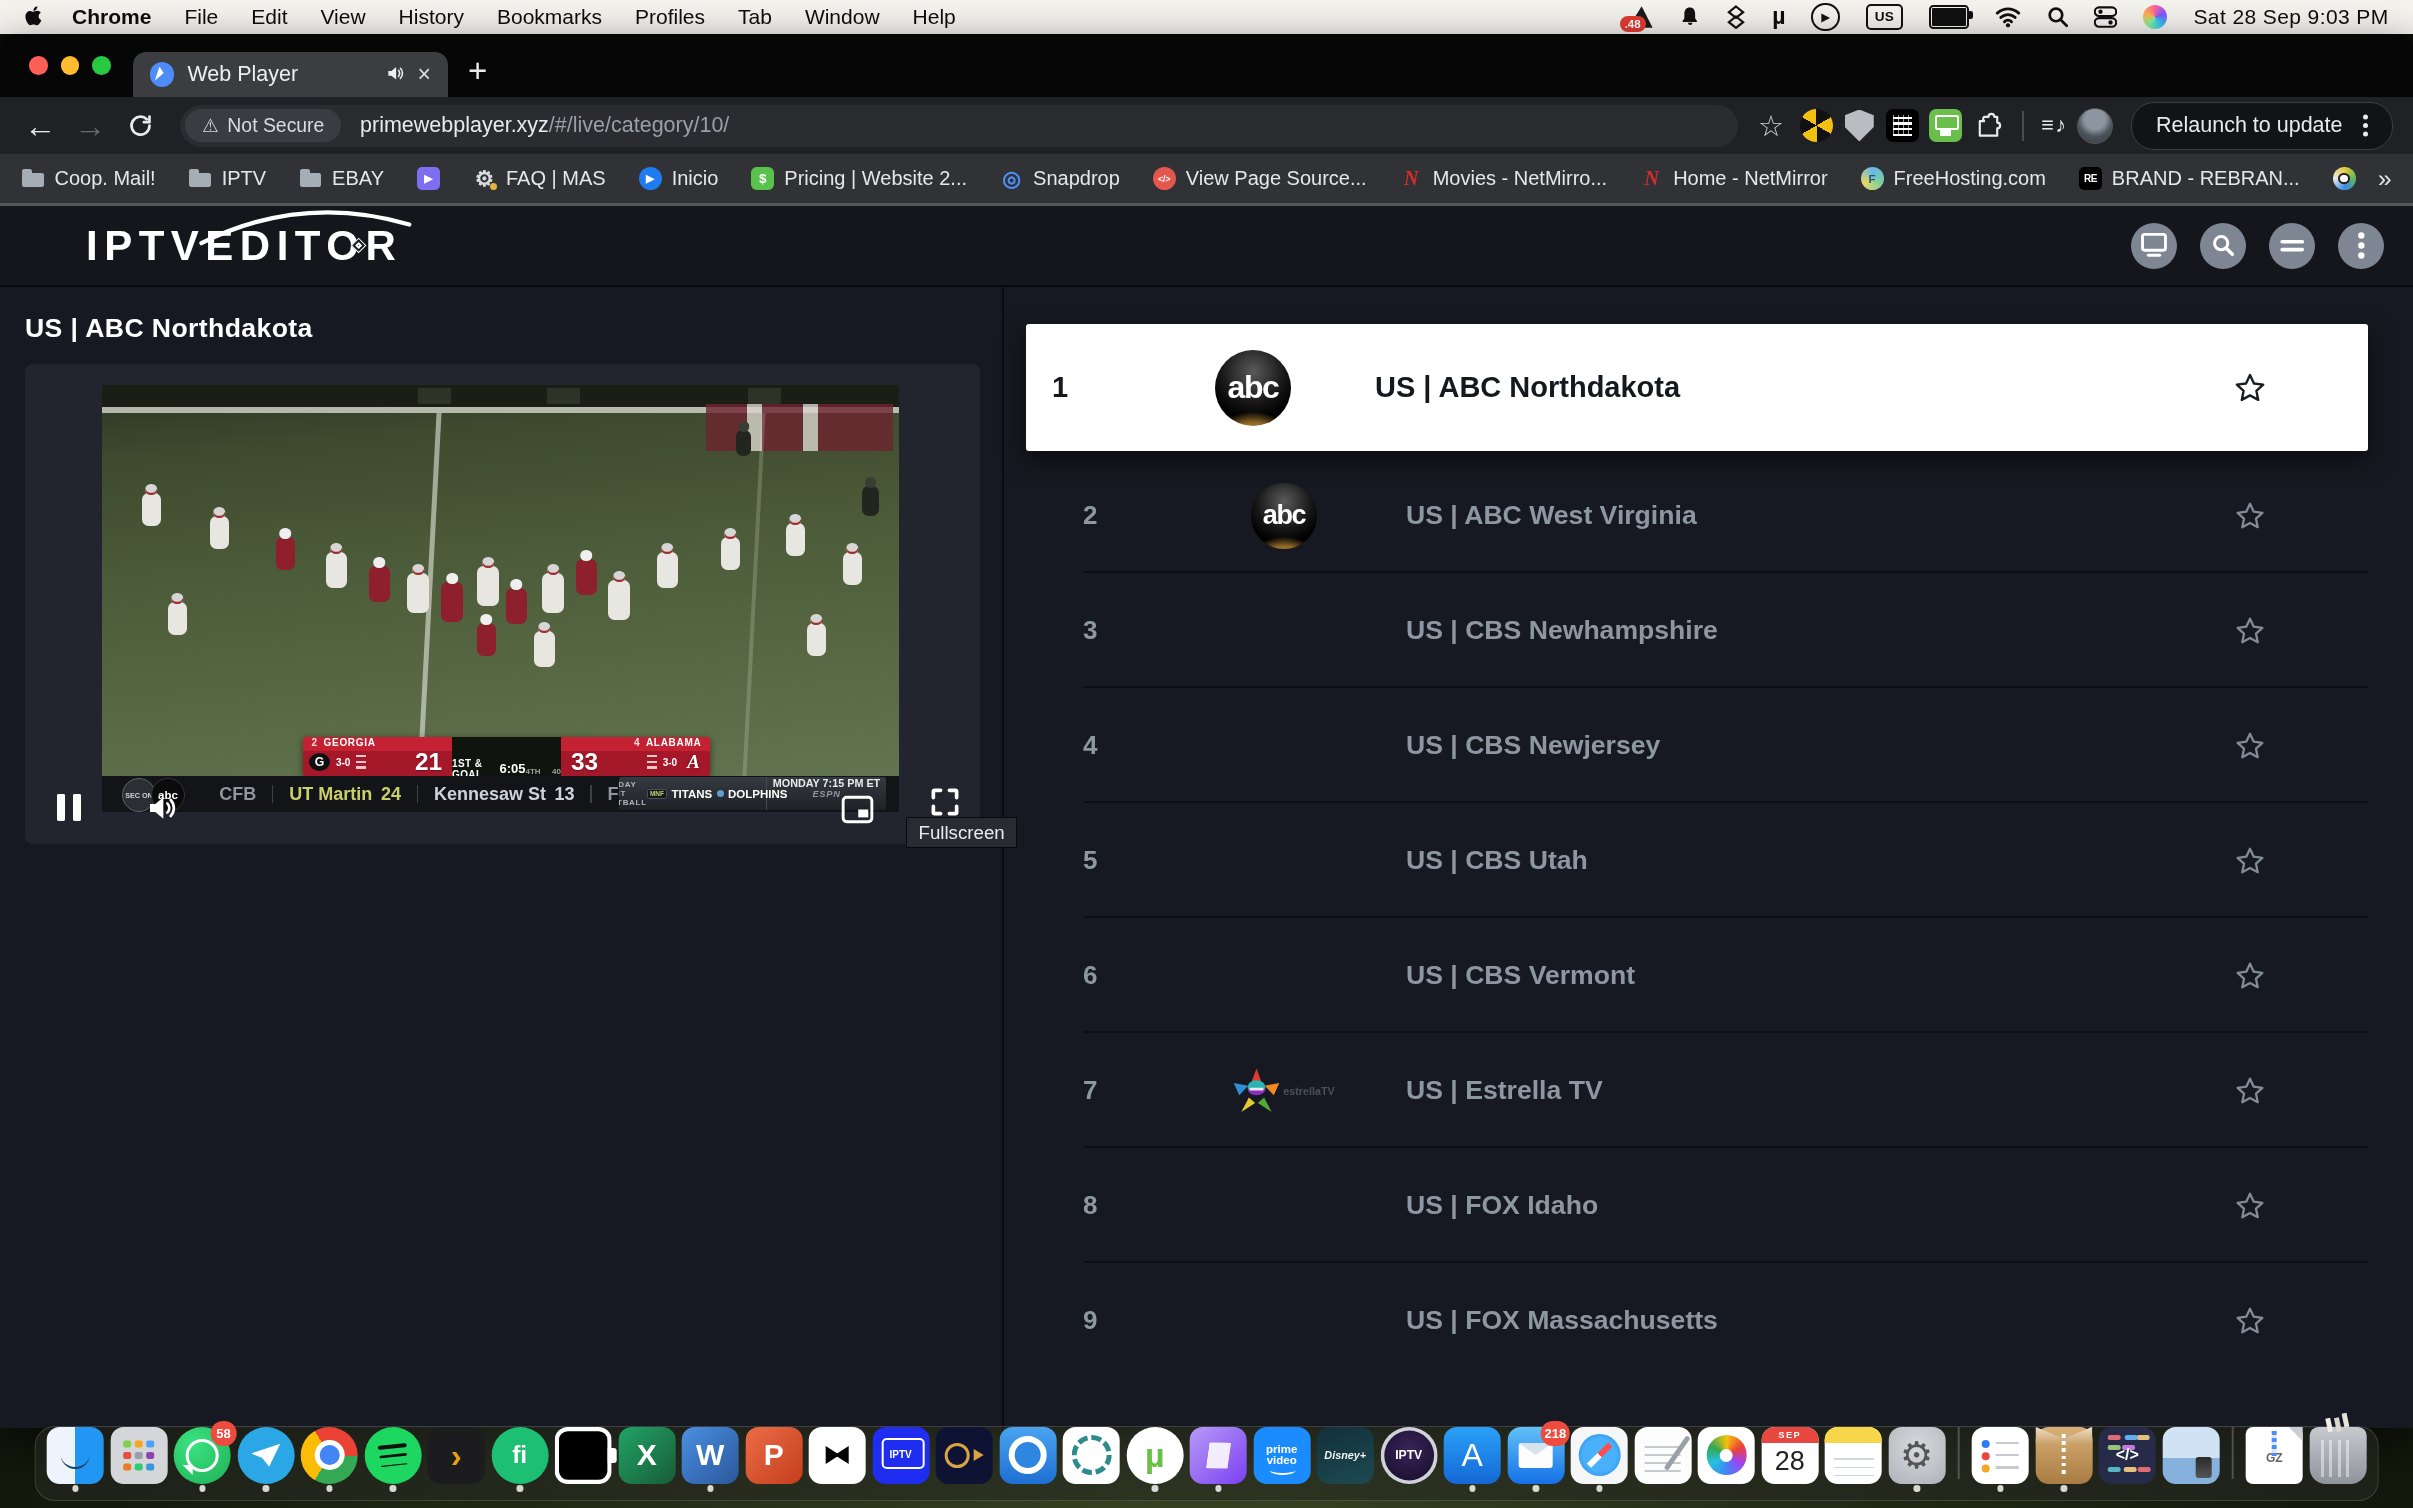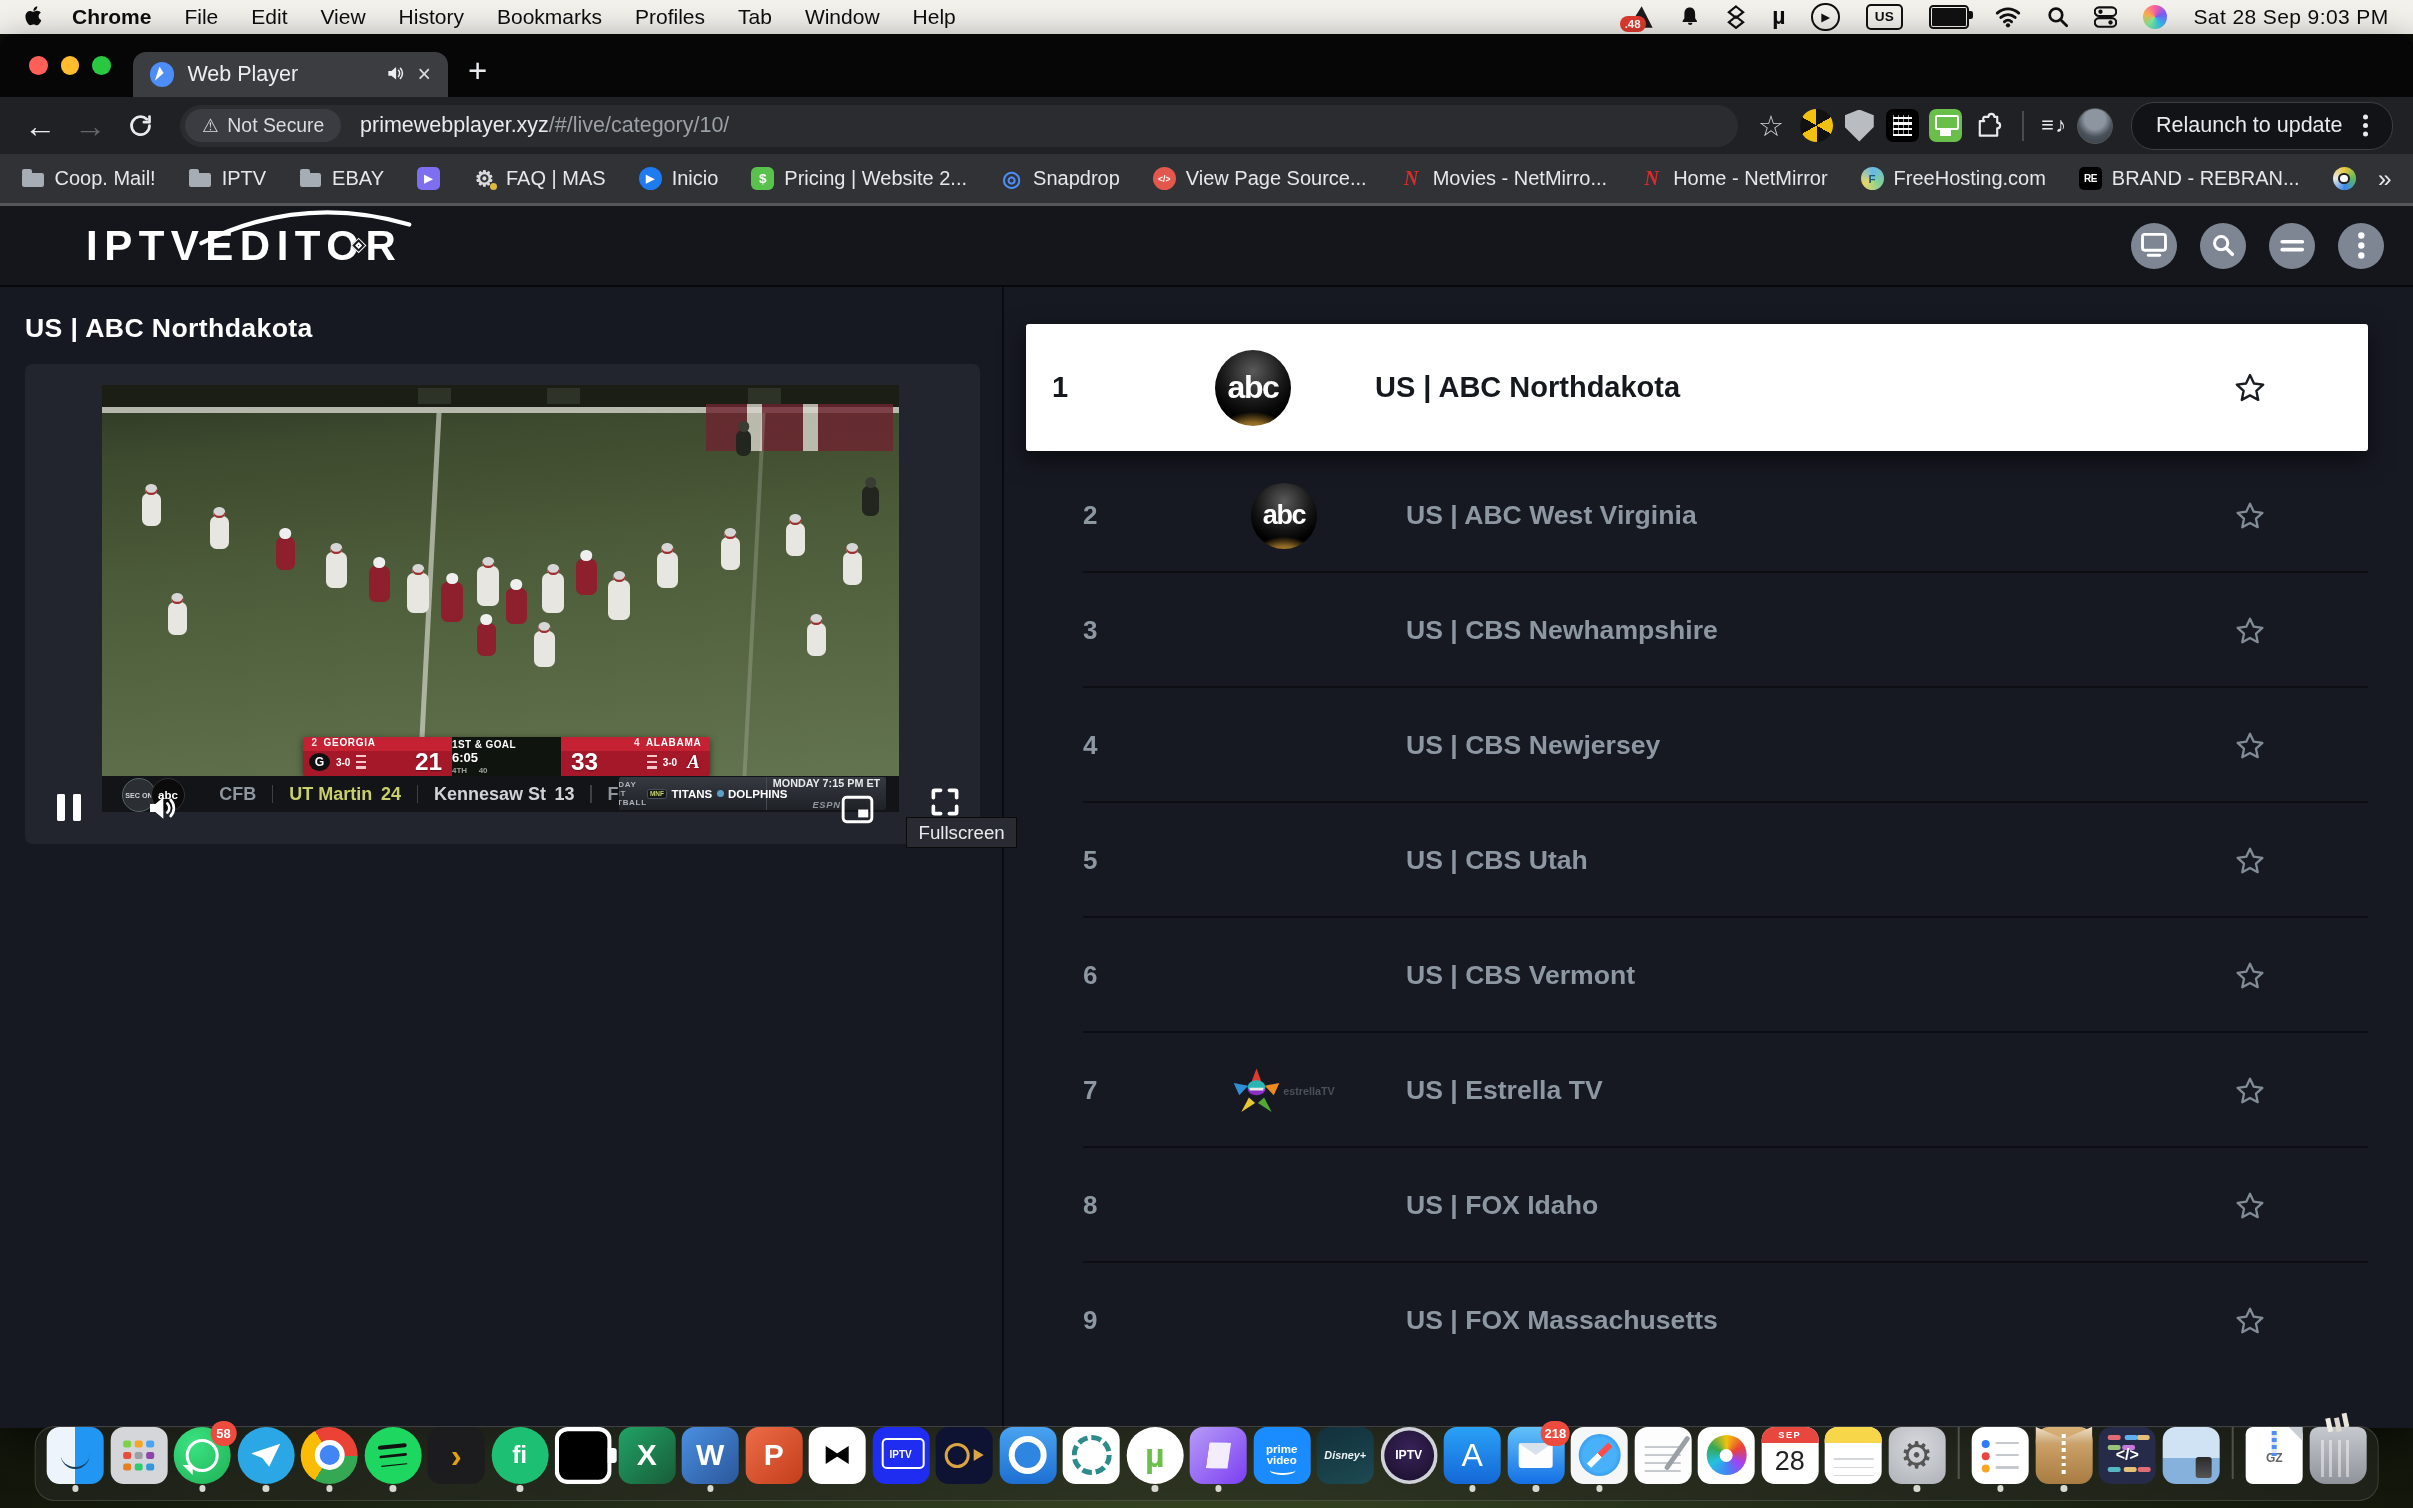--- a/index.html
+++ b/index.html
@@ -113,41 +113,41 @@
   .sb-top{height:14.4px;display:flex;align-items:center;gap:5.7px;padding:0 8.6px;font-size:10px;letter-spacing:0.7px;}
   .sb-home .sb-top{justify-content:flex-end;}
   .sb-bot{flex:1;display:flex;align-items:center;gap:5.7px;padding:0 5.7px;}
   .sb-seed{opacity:.85;}
   .sb-logo{width:21.5px;height:18.7px;border-radius:50%;background:#101010;color:#fff;display:flex;align-items:center;justify-content:center;font-size:12.2px;flex:none;}
   .sb-logo.bama{background:transparent;font-family:"Liberation Serif",serif;font-style:italic;font-size:18.7px;text-shadow:0 0 2.2px #5c0d16;}
   .sb-rec{font-size:10px;}
   .sb-to{width:10px;height:14.4px;background:repeating-linear-gradient(180deg,#ffd9dc 0 2.2px,transparent 2.2px 5.7px);opacity:.9;}
   .sb-score{font-size:24.4px;margin-left:auto;margin-right:4.3px;text-shadow:0 1.4px 1.4px rgba(0,0,0,.4);}
   .sb-home .sb-score{margin-left:4.3px;margin-right:auto;order:-1;}
-  .sb-mid{width:109px;flex:none;background:#10140e;color:#fff;display:flex;flex-direction:column;align-items:flex-start;}
+  .sb-mid{width:109px;flex:none;background:#10140e;color:#fff;display:flex;flex-direction:row;align-items:flex-end;}
   .sb-down{height:14.4px;display:flex;align-items:center;font-size:10px;letter-spacing:0.4px;}
   .sb-clock{font-size:13px;line-height:14.4px;}
   .sb-sub{font-size:8px;color:#9aa29a;display:flex;gap:11.5px;}
   
   #tickerbar{position:absolute;left:0;right:0;bottom:0;height:36px;background:#121418;display:flex;align-items:center;color:#cfd3d8;font-size:18px;font-weight:bold;}
   .tk-badges{position:relative;width:93px;height:36px;flex:none;margin-left:20px;}
   .tk-c1,.tk-c2{position:absolute;top:2.2px;width:32px;height:32px;border-radius:50%;display:flex;align-items:center;justify-content:center;text-align:center;}
   .tk-c1{left:0;background:#2b2f34;border:1.4px solid #566;color:#cfd3d8;font-size:7.2px;line-height:1;}
   .tk-c2{left:29px;background:#0b0b0b;border:1.4px solid #333;color:#fff;font-size:11.5px;text-transform:lowercase;}
   .tk-lg{color:#8f969e;}
   .tk-sep{width:1.4px;height:18.7px;background:#3d4147;margin:0 11.5px;flex:none;}
   .tk-win{color:#c9cf6a;}
   .tk-item{margin:0 4.3px;white-space:nowrap;}
   #tk-promo{position:absolute;right:13px;top:1.4px;height:33px;width:267px;display:flex;background:linear-gradient(180deg,#363a41,#1e2126);border-radius:2.2px;overflow:hidden;}
   .pr-left{width:147px;display:flex;flex-direction:row;justify-content:center;align-items:center;border-right:1.4px solid #454a51;}
   .pr-head{font-size:8px;color:#aeb4ba;letter-spacing:0.7px;font-weight:bold;}
   .pr-match{display:flex;align-items:center;gap:4.3px;color:#fff;font-size:11.5px;font-weight:bold;}
   .pr-shield{font-size:6.5px;background:#14171e;border:0.7px solid #4a5058;border-radius:2.2px;padding:0.7px 2.2px;color:#c9cf6a;}
   .pr-dot{width:7.2px;height:7.2px;border-radius:50%;background:#5aa0c8;}
-  .pr-right{flex:1;display:flex;flex-direction:column;justify-content:space-between;align-items:center;}
+  .pr-right{flex:1;display:flex;flex-direction:column;justify-content:flex-start;align-items:center;}
   .pr-time{color:#e8eaec;font-size:10.8px;font-weight:bold;}
   .pr-net{color:#8f969d;font-size:9.3px;font-style:italic;font-weight:bold;letter-spacing:0.7px;}
   
   .ctl{position:absolute;color:#fff;}
   #pause{left:32px;top:430px;width:27px;height:27px;display:flex;gap:8px;}
   #pause i{width:8px;height:27px;background:#fff;border-radius:1.4px;}
   #volume{left:121px;top:428px;}
   #pip{left:816px;top:431px;}
   #fullscreen{left:904px;top:422px;}
   #fs-tip{position:absolute;left:881px;top:453px;background:#282b31;border:0.7px solid #0a0a0a;color:#e8eaed;font-size:18.7px;padding:3.6px 11.5px;white-space:nowrap;}

